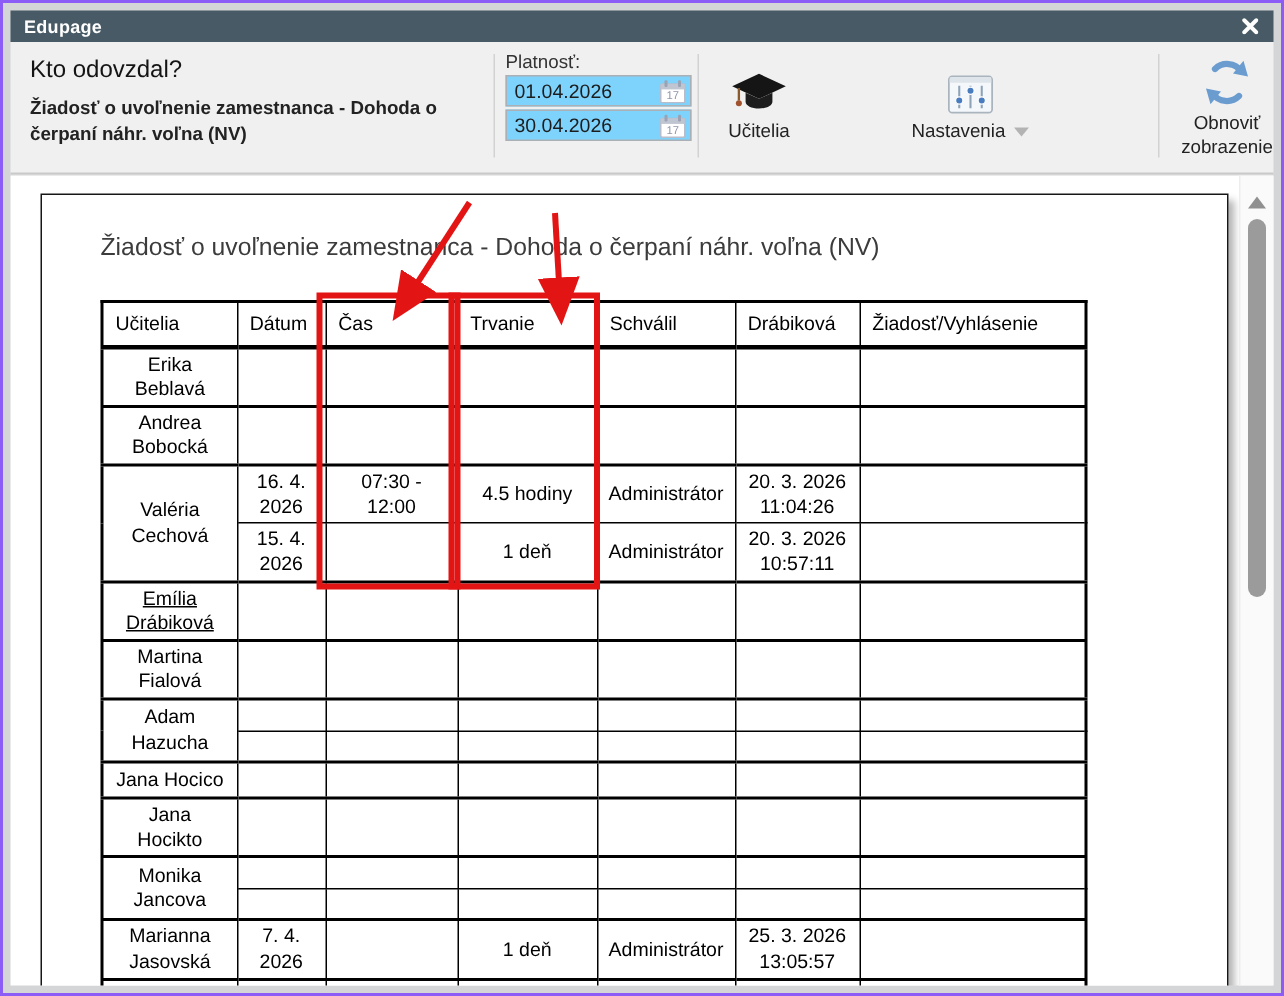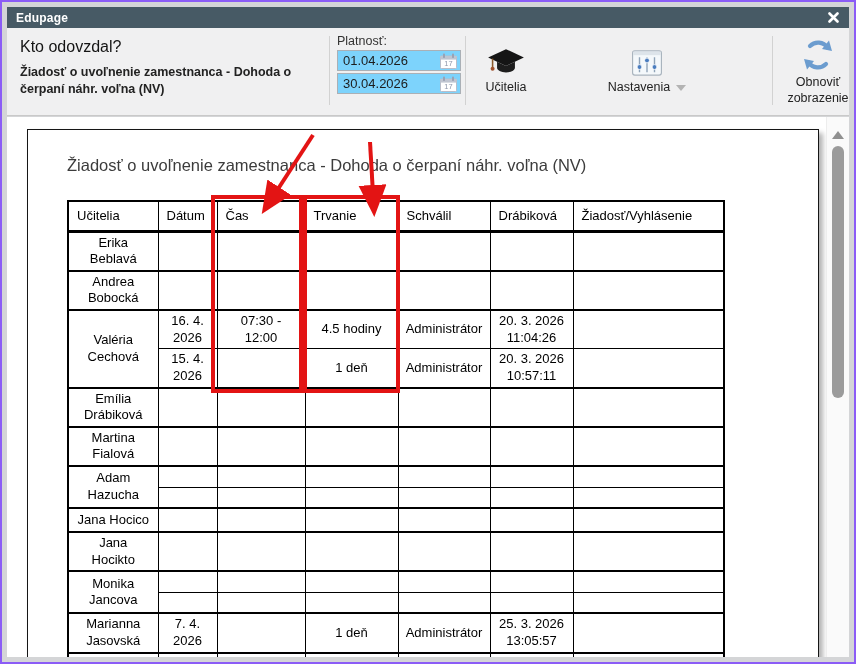--- a/index.html
+++ b/index.html
@@ -210,21 +210,21 @@
             <tr style="height: 37px; padding-left: 16px;">
               <td class="cdata">15. 4.
 2026</td>
               <td class="cdata"></td>
               <td class="cdata">1 deň</td>
               <td class="cdata">Administrátor</td>
               <td class="cdata">20. 3. 2026
 10:57:11</td>
               <td class="cdata"></td>
             </tr>
-            <tr class="gs" style="height: 36px;">
+            <tr class="gs" style="height: 36px; text-decoration: underline;">
               <td rowspan="1" class="cname">Emília
 Drábiková</td>
               <td class="cdata"></td>
               <td class="cdata"></td>
               <td class="cdata"></td>
               <td class="cdata"></td>
               <td class="cdata"></td>
               <td class="cdata"></td>
             </tr>
             <tr class="gs" style="height: 36px;">

